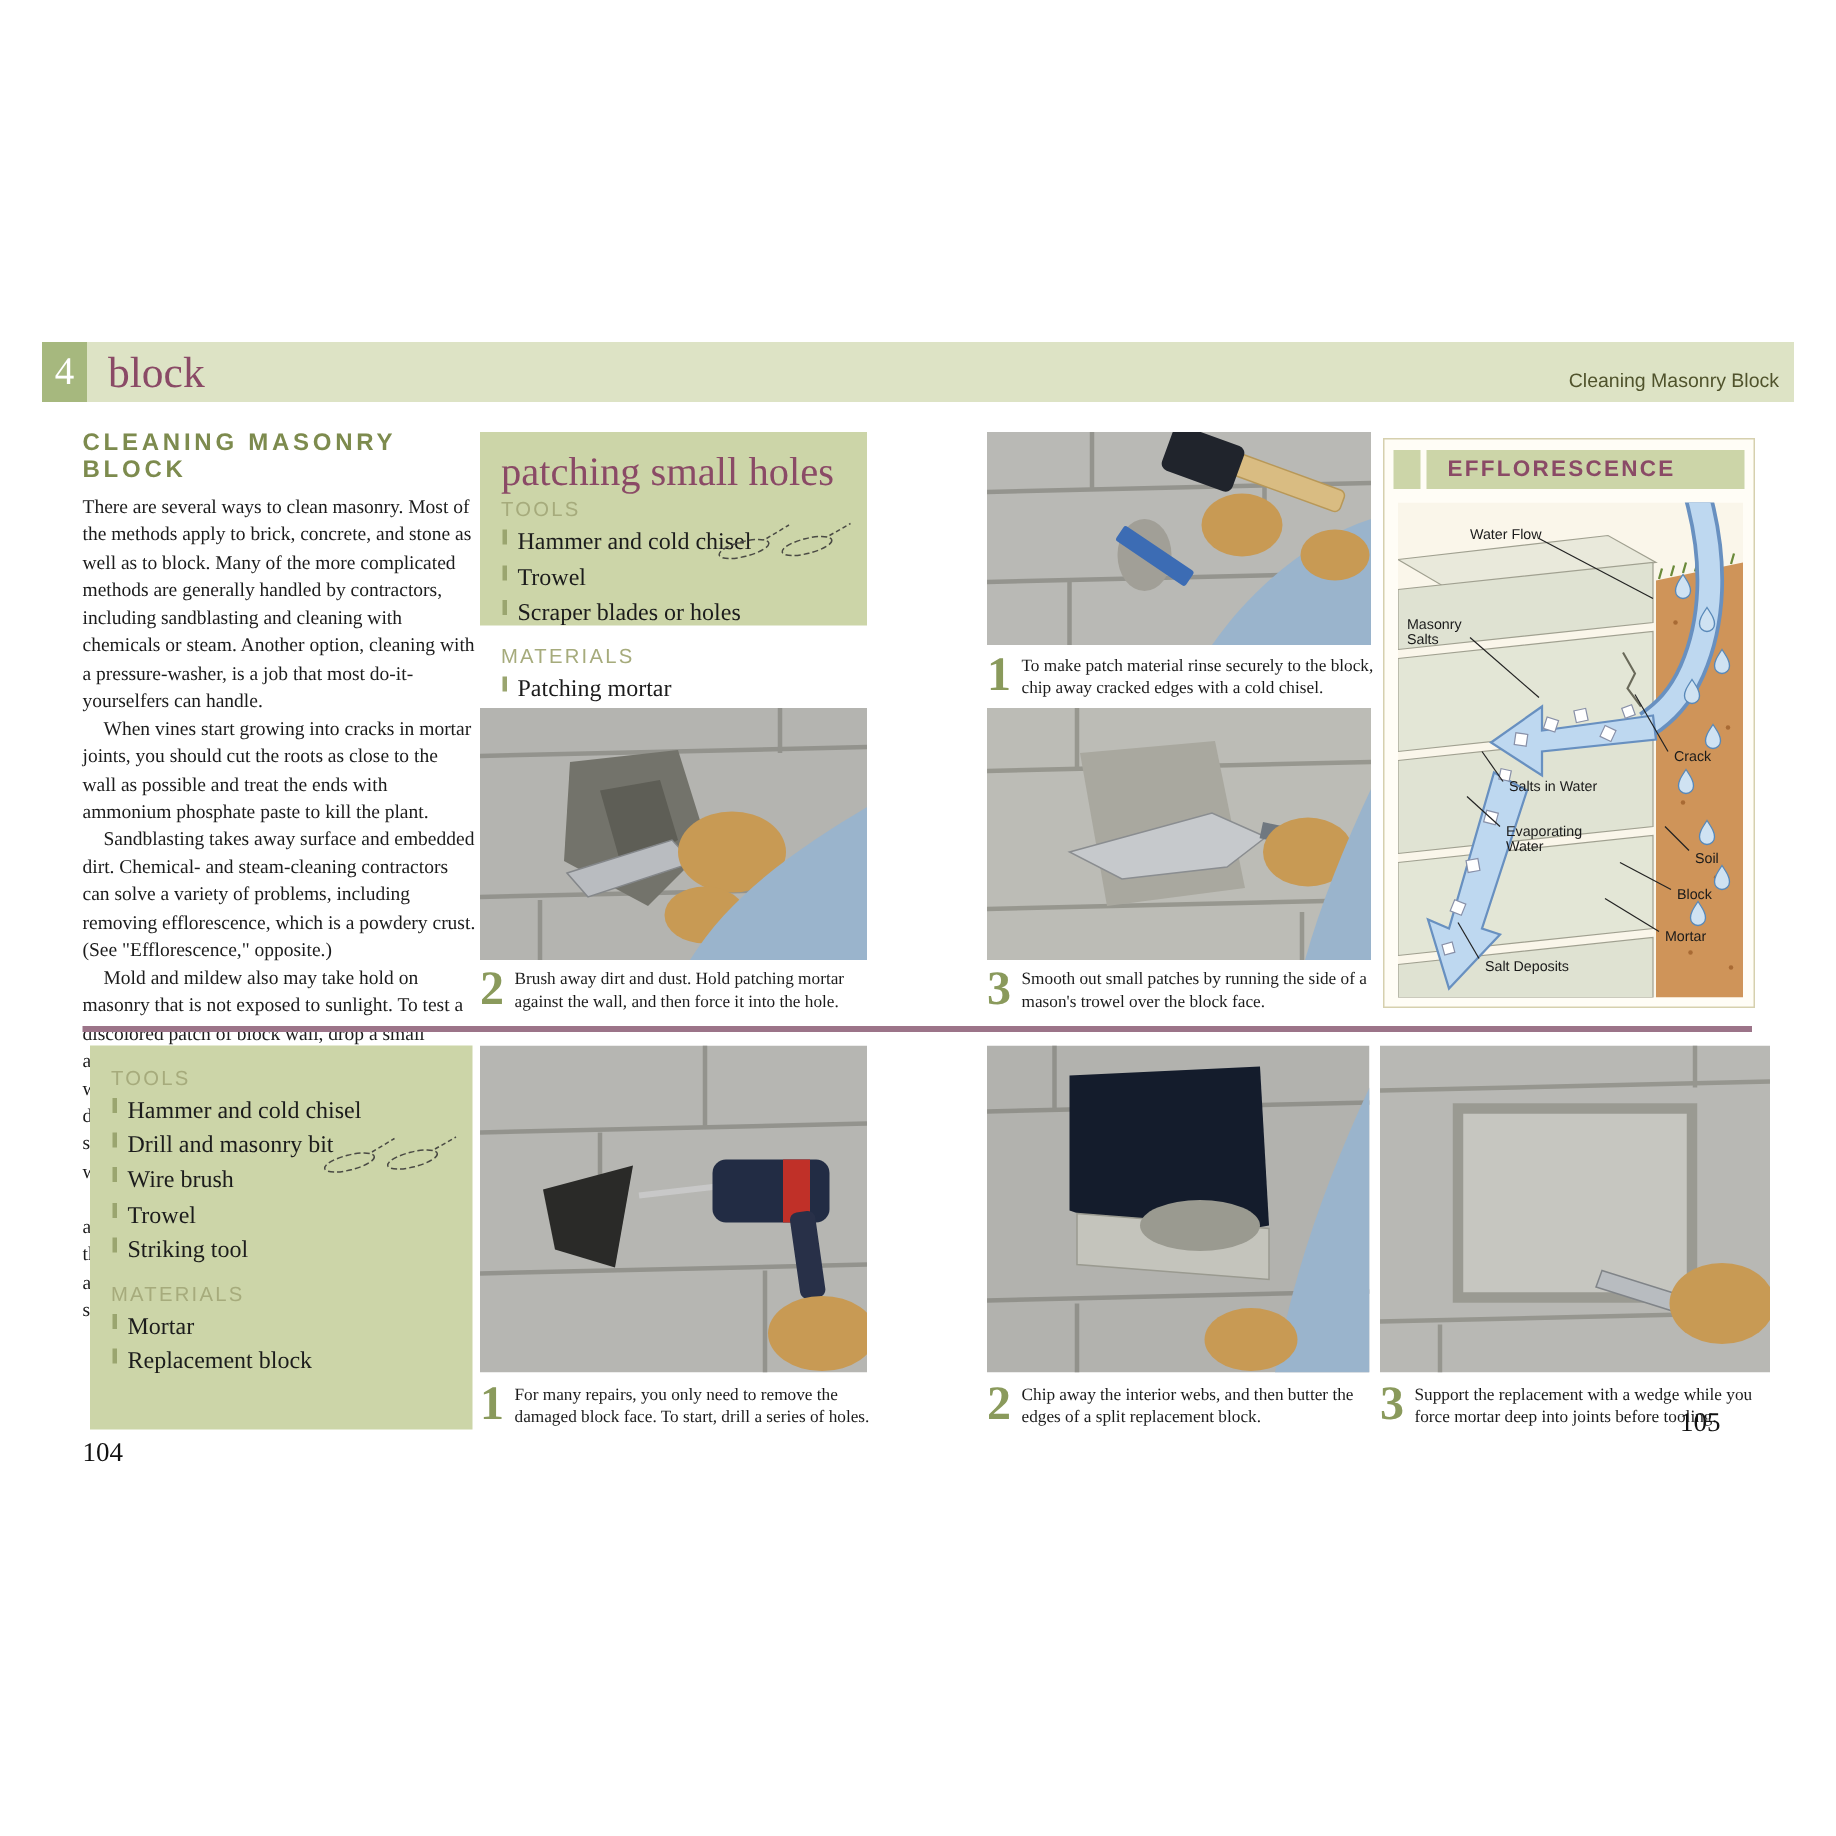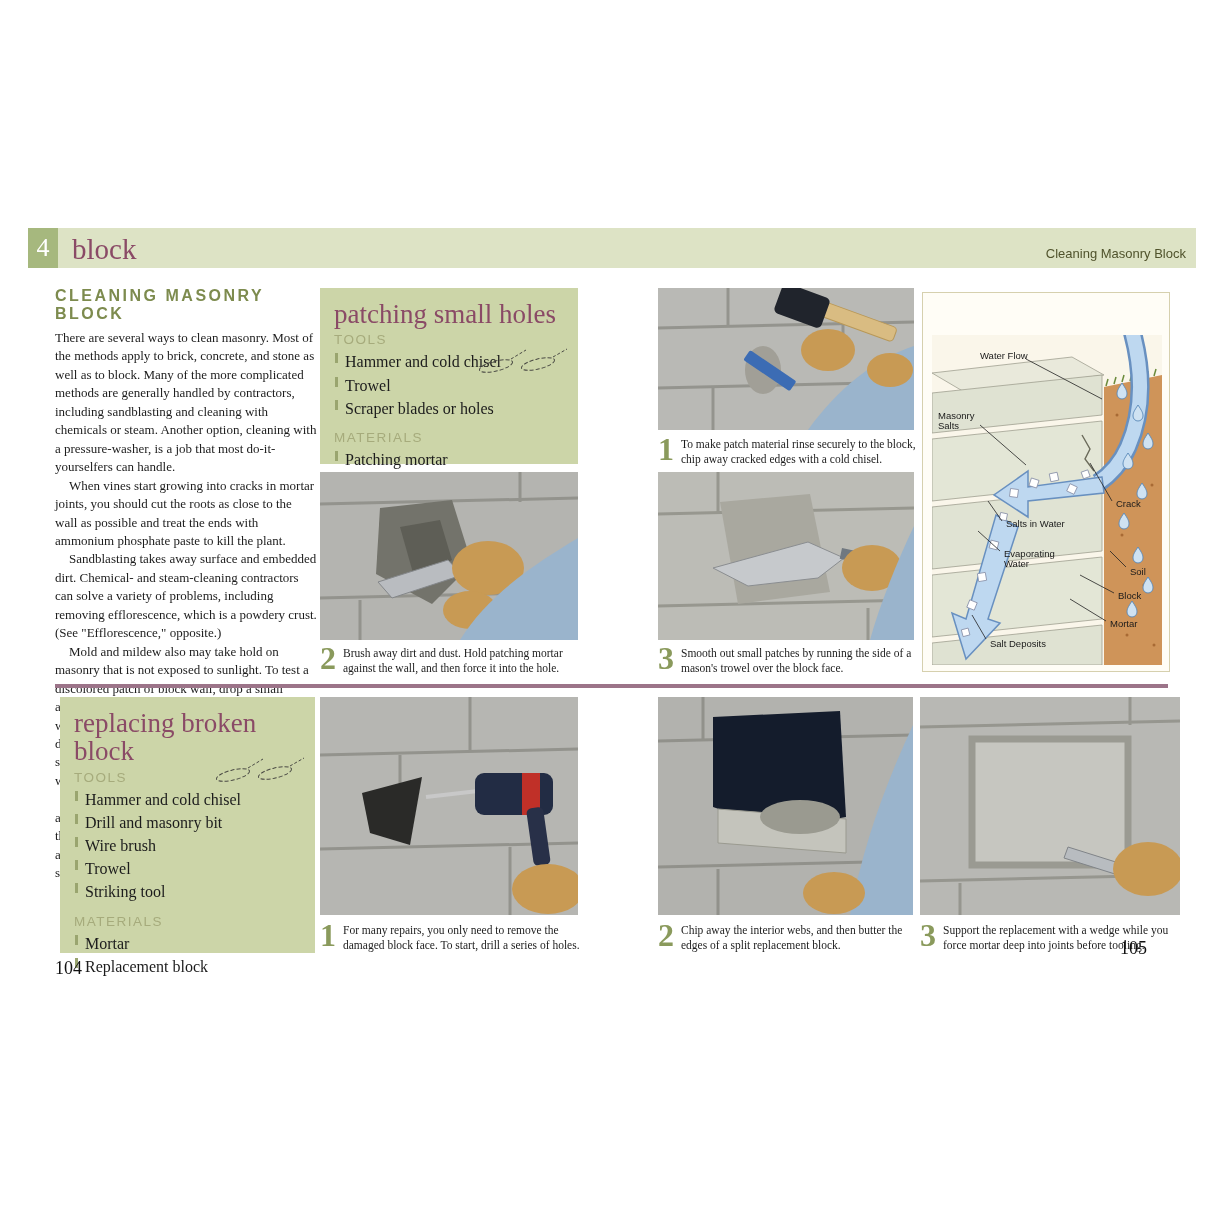--- a/index.html
+++ b/index.html
@@ -65,21 +65,21 @@
 
   <div class="article">
     <h2>CLEANING MASONRY BLOCK</h2>
     <p>There are several ways to clean masonry. Most of the methods apply to brick, concrete, and stone as well as to block. Many of the more complicated methods are generally handled by contractors, including sandblasting and cleaning with chemicals or steam. Another option, cleaning with a pressure-washer, is a job that most do-it-yourselfers can handle.</p>
     <p class="ind">When vines start growing into cracks in mortar joints, you should cut the roots as close to the wall as possible and treat the ends with ammonium phosphate paste to kill the plant.</p>
     <p class="ind">Sandblasting takes away surface and embedded dirt. Chemical- and steam-cleaning contractors can solve a variety of problems, including removing efflorescence, which is a powdery crust. (See "Efflorescence," opposite.)</p>
     <p class="ind">Mold and mildew also may take hold on masonry that is not exposed to sunlight. To test a discolored patch of block wall, drop a small amount of bleach on the spot. The bleach will whiten mildew growth but will have no effect on dirt. To clear the mildew, scrub the area with a solution of one part bleach to one part warm water, and then rinse.</p>
     <p class="ind">Remove stains from iron hardware by applying a solution of oxalic acid. Mix about 1 pound of the crystals in a gallon of water with ½ pound of ammonium bifluoride, brush the mix over the stained area, and then rinse.</p>
   </div>
 
-  <div class="projbox" style="left:320px;top:288px;width:258px;height:176px;">
+  <div class="projbox" style="left:320px;top:288px;width:258px;height:129px;">
     <div class="ptitle">patching small holes</div>
     <div class="lbl" style="margin-top:2px;">TOOLS</div>
     <div class="li">Hammer and cold chisel</div>
     <div class="li">Trowel</div>
     <div class="li">Scraper blades or holes</div>
     <div class="lbl">MATERIALS</div>
     <div class="li">Patching mortar</div>
     <svg class="sketch" width="92" height="38" viewBox="0 0 92 38">
       <g stroke="#4a4a44" fill="none" stroke-width="1">
         <ellipse cx="20" cy="26" rx="17" ry="5" transform="rotate(-14 20 26)" stroke-dasharray="4 2"></ellipse>
@@ -145,20 +145,26 @@
     <rect x="184" y="76" width="32" height="11" transform="rotate(12 184 76)" fill="#707880"></rect>
     <ellipse cx="214" cy="96" rx="30" ry="23" fill="#c89a54"></ellipse>
     <path d="M212 168 L256 168 L256 54 C238 92 222 132 212 168 Z" fill="#9ab4cc"></path>
   </svg>
   <div class="caption" style="left:658px;top:645px;width:258px;">
     <span class="stepnum">3</span>
     <span class="steptext">Smooth out small patches by running the side of a mason's trowel over the block face.</span>
   </div>
 
   <div class="effbox">
+    <div class="efftitlebar">
+      <div class="efftab"></div>
+      <div class="effbar">
+          <span>EFFLORESCENCE</span>
+        </div>
+    </div>
     <svg class="effill" width="230" height="330" viewBox="0 0 230 330">
       <rect width="230" height="330" fill="#faf6ea"></rect>
 
       <polygon points="172,52 230,40 230,330 172,330" fill="#cf9459"></polygon>
       <g fill="#a86a34">
           <circle cx="185" cy="80" r="1.5"></circle>
           <circle cx="205" cy="110" r="1.5"></circle>
           <circle cx="220" cy="150" r="1.5"></circle>
           <circle cx="190" cy="200" r="1.5"></circle>
           <circle cx="212" cy="250" r="1.5"></circle>
@@ -237,21 +243,20 @@
         <text x="186" y="264">Block</text>
         <text x="178" y="292">Mortar</text>
         <text x="58" y="312">Salt Deposits</text>
       </g>
     </svg>
   </div>
 
   <div class="rule"></div>
 
   <div class="projbox" style="left:60px;top:697px;width:255px;height:256px;">
-    <div class="ptitle">replacing broken block</div>
     <div class="lbl" style="margin-top:2px;">TOOLS</div>
     <div class="li">Hammer and cold chisel</div>
     <div class="li">Drill and masonry bit</div>
     <div class="li">Wire brush</div>
     <div class="li">Trowel</div>
     <div class="li">Striking tool</div>
     <div class="lbl">MATERIALS</div>
     <div class="li">Mortar</div>
     <div class="li">Replacement block</div>
     <svg class="sketch" width="92" height="38" viewBox="0 0 92 38">

